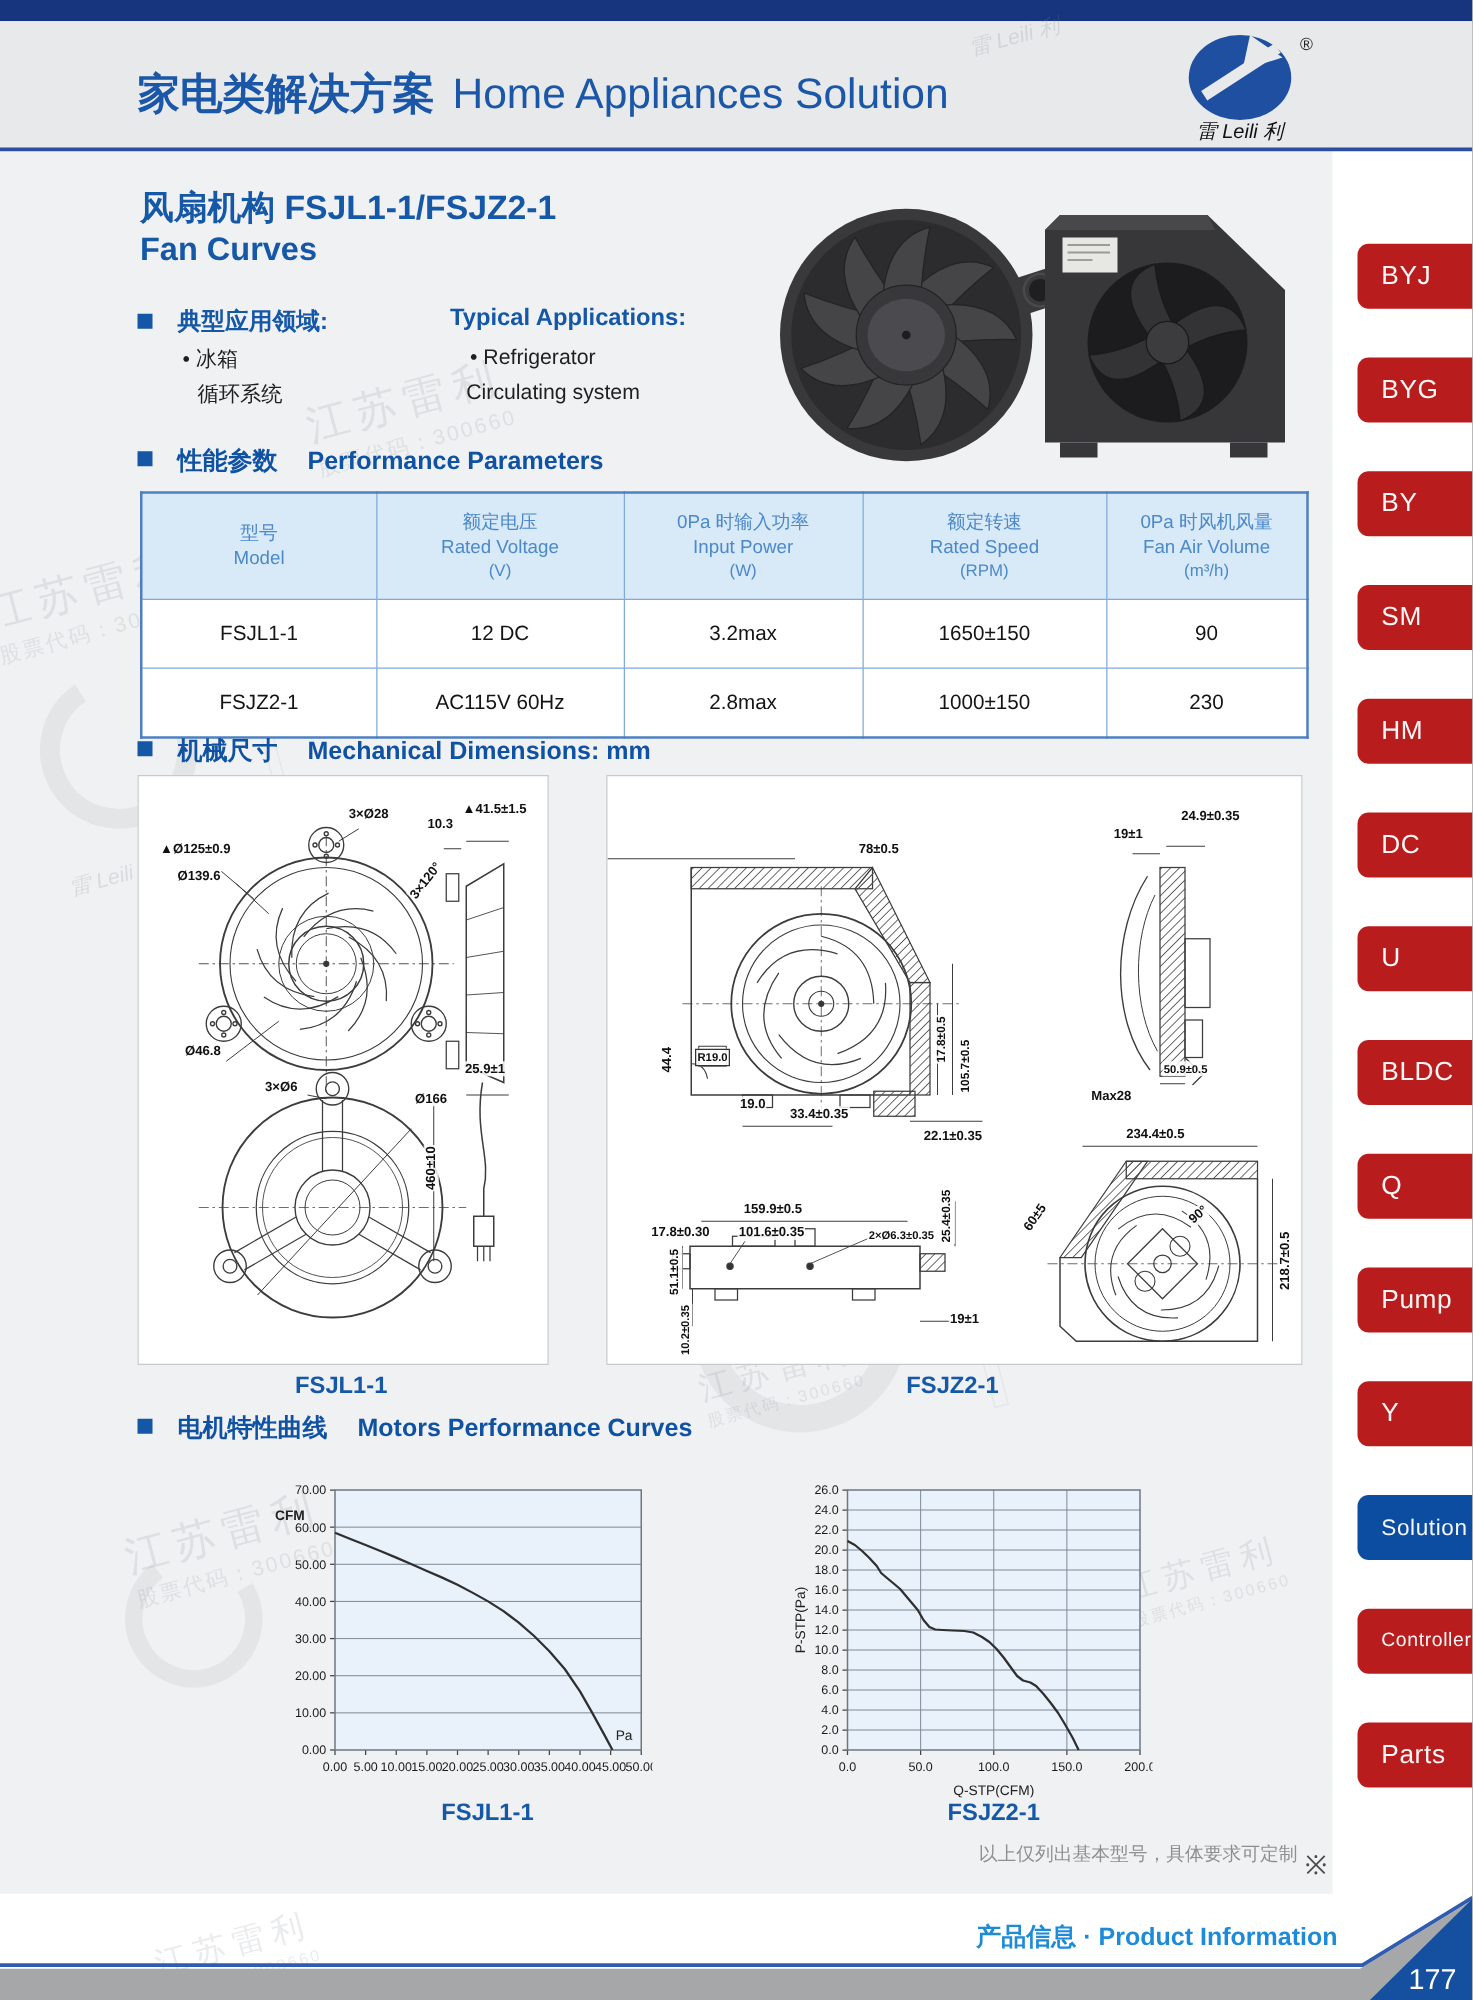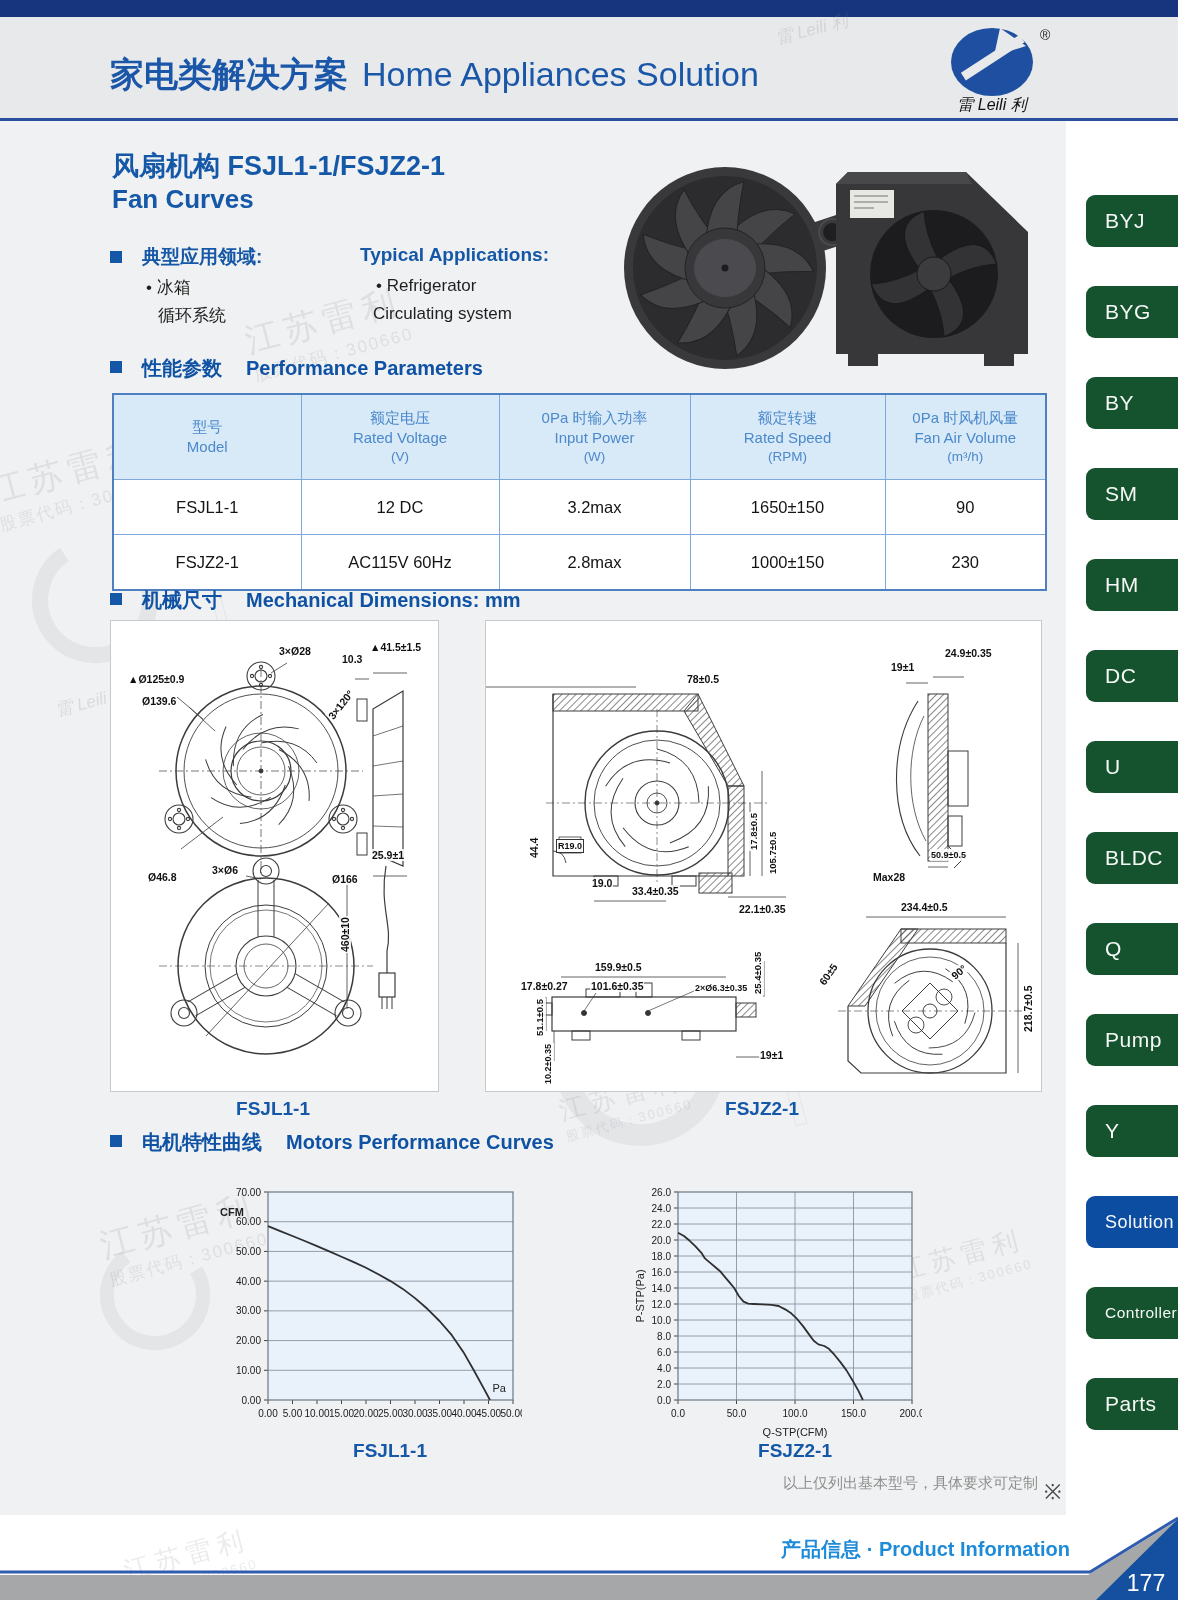--- a/index.html
+++ b/index.html
@@ -27,21 +27,21 @@
   .dbox{background:#fff;border:1px solid #c7c9cc;}
   .dim{position:absolute;font-size:10.5px;font-weight:bold;color:#101010;white-space:nowrap;background:rgba(255,255,255,.85);line-height:12px;padding:0 1px;}
   .dim.s9{font-size:9px;}.dim.s95{font-size:9.5px;}
   .v{transform:rotate(-90deg);transform-origin:0 0;}
   .dcap{position:absolute;color:#1558a8;font-size:19px;font-weight:bold;width:200px;text-align:center;}
   .note-zh{color:#8f8f8f;font-size:15px;text-align:right;}
   .note-en{color:#a9a9a9;font-size:13.5px;text-align:right;}
   .refmark{color:#4a4a4a;font-size:21px;}
   .pinfo{color:#1e8bd8;font-size:20px;font-weight:bold;text-align:right;white-space:nowrap;}
   .sidebar{position:absolute;right:0;top:195px;width:92px;}
-  .tab{width:92px;height:52px;margin-bottom:39px;background:#14532d;color:rgba(255,255,255,.96);border-radius:9px 0 0 9px;font-size:21px;line-height:52px;padding-left:19px;box-sizing:border-box;letter-spacing:.5px;white-space:nowrap;overflow:hidden;}
+  .tab{width:92px;height:52px;margin-bottom:39px;background:#b91c1c;color:rgba(255,255,255,.96);border-radius:9px 0 0 9px;font-size:21px;line-height:52px;padding-left:19px;box-sizing:border-box;letter-spacing:.5px;white-space:nowrap;overflow:hidden;}
   .tab.active{background:#0d4da1;font-size:18px;}
   .tab.small{font-size:15.5px;}
   .wm{position:absolute;color:rgba(125,131,142,.16);transform:rotate(-15deg);transform-origin:0 0;white-space:nowrap;pointer-events:none;}
   .wm .l1{font-size:34px;letter-spacing:6px;}
   .wm .l2{font-size:17px;letter-spacing:2px;}
   .wm.sm .l1{font-size:26px;}.wm.sm .l2{font-size:13px;}
   .wmscript{position:absolute;color:rgba(125,131,142,.20);font-size:17px;font-style:italic;transform:rotate(-15deg);pointer-events:none;}
   svg text{font-family:"Liberation Sans",sans-serif;}
 </style>
 </head>
@@ -335,21 +335,21 @@
         <line x1="70" y1="228" x2="112" y2="196" stroke-width="0.8"></line>
         <line x1="48" y1="345" x2="262" y2="345" stroke-width="0.6" stroke-dasharray="8 3 2 3"></line>
       </g>
     </svg>
     <span class="dim" style="left:167px;top:24px;">3×Ø28</span>
     <span class="dim" style="left:230px;top:32px;">10.3</span>
     <span class="dim" style="left:258px;top:20px;">▲41.5±1.5</span>
     <span class="dim" style="left:16px;top:52px;">▲Ø125±0.9</span>
     <span class="dim" style="left:30px;top:74px;">Ø139.6</span>
     <span class="dim" style="left:214px;top:94px;transform:rotate(-52deg);transform-origin:0 0;">3×120°</span>
-    <span class="dim" style="left:36px;top:214px;margin-top:36px;">Ø46.8</span>
+    <span class="dim" style="left:36px;top:214px;">Ø46.8</span>
     <span class="dim" style="left:100px;top:243px;">3×Ø6</span>
     <span class="dim" style="left:220px;top:252px;">Ø166</span>
     <span class="dim" style="left:260px;top:228px;">25.9±1</span>
     <span class="dim v" style="left:228px;top:332px;">460±10</span>
   </div>
   <div class="dcap" style="left:173px;top:1098px;">FSJL1-1</div>
 
   <div class="abs dbox" style="left:485px;top:620px;width:555px;height:470px;">
     <svg width="555" height="470">
       <defs>
@@ -447,21 +447,21 @@
     <span class="dim" style="left:145px;top:264px;">33.4±0.35</span>
     <span class="dim" style="left:252px;top:282px;">22.1±0.35</span>
     <span class="dim s9" style="left:444px;top:228px;">50.9±0.5</span>
     <span class="dim" style="left:386px;top:250px;">Max28</span>
     <span class="dim" style="left:414px;top:280px;">234.4±0.5</span>
     <span class="dim v" style="left:536px;top:412px;">218.7±0.5</span>
     <span class="dim" style="left:330px;top:360px;transform:rotate(-55deg);transform-origin:0 0;">60±5</span>
     <span class="dim" style="left:462px;top:352px;transform:rotate(-40deg);transform-origin:0 0;">90°</span>
     <span class="dim" style="left:108px;top:340px;">159.9±0.5</span>
     <span class="dim" style="left:104px;top:359px;">101.6±0.35</span>
-    <span class="dim" style="left:34px;top:359px;">17.8±0.27</span>
+    <span class="dim" style="left:34px;top:359px;">17.8±0.30</span>
     <span class="dim s9" style="left:208px;top:361px;">2×Ø6.3±0.35</span>
     <span class="dim v s95" style="left:266px;top:374px;">25.4±0.35</span>
     <span class="dim v s95" style="left:48px;top:416px;">51.1±0.5</span>
     <span class="dim v s9" style="left:56px;top:464px;">10.2±0.35</span>
     <span class="dim" style="left:273px;top:428px;">19±1</span>
   </div>
   <div class="dcap" style="left:662px;top:1098px;">FSJZ2-1</div>
 
   <div class="abs bullet" style="left:110px;top:1135px;"></div>
   <div class="abs sechead" style="left:142px;top:1129px;"><span>电机特性曲线</span><span class="en">Motors Performance Curves</span></div>

